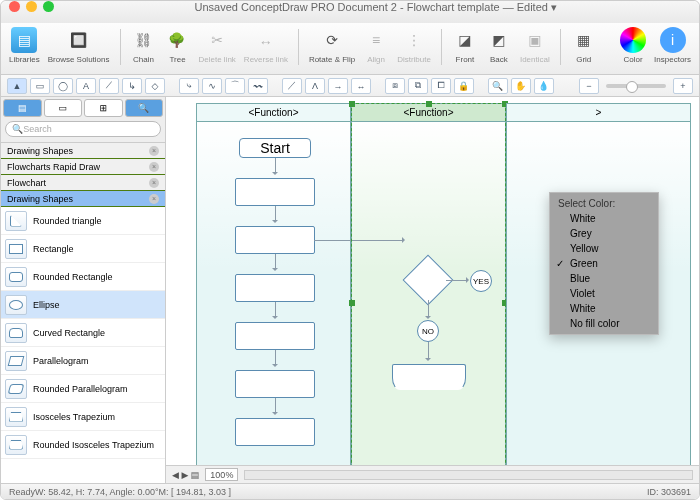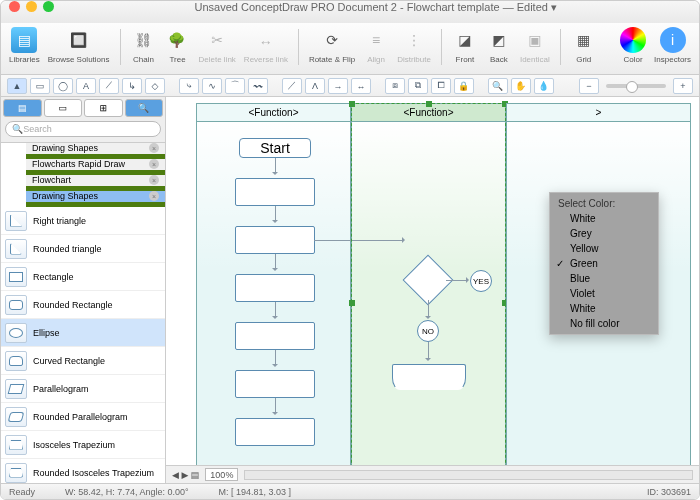--- a/index.html
+++ b/index.html
@@ -28,21 +28,21 @@
 
 .body { display:flex; height: calc(100% - 22px - 52px - 22px - 16px); }
 
 
 .left { width: 165px; background:#f4f4f4; border-right:1px solid #ccc; display:flex; flex-direction:column; }
 .left-top { height: 46px; background:#eee; border-bottom:1px solid #ccc; display:flex; flex-direction:column; }
 .left-tabs { height:22px; display:flex; gap:2px; padding:2px; }
 .lt-tab { flex:1; height:18px; border:1px solid #bbb; border-radius:3px; background:#fff; font-size:9px; display:flex; align-items:center; justify-content:center; cursor:pointer; }
 .lt-search { margin:2px 4px; height:16px; background:#fff; border:1px solid #bbb; border-radius:8px; font-size:9px; padding:0 6px; display:flex; align-items:center; color:#aaa; }
 .lib-list { background:#fff; }
-.lib-row { height:16px; font-size:9px; padding:0 6px; display:flex; justify-content:space-between; background:#f0f0f0; border-bottom:5px solid #4d7c0f; cursor:pointer;margin-left:25px; }
+.lib-row { height:16px; font-size:9px; padding:0 6px; display:flex; align-items:center; justify-content:space-between; background:#f0f0f0; border-bottom:1px solid #4d7c0f; cursor:pointer; }
 .lib-row.sel { background:#8ebdf2; color:#000; }
 .xbtn { width:10px; height:10px; border-radius:50%; background:#ccc; color:#777; font-size:7px; display:flex; align-items:center; justify-content:center; }
 .shapes { flex:1; overflow:hidden; background:#fff; }
 .shape-row { height:28px; border-bottom:1px solid #eee; display:flex; align-items:center; padding:0 4px; gap:6px; font-size:9px; cursor:pointer; }
 .shape-row.sel { background:#d0e4fb; }
 .shape-prev { width:22px; height:20px; background:linear-gradient(#fff,#e8f0f8); border:1px solid #bcd; border-radius:2px; display:flex; align-items:center; justify-content:center; }
 .sp { border:1px solid #5a8bb0; background:#fff; }
 
 
 .canvas-wrap { flex:1; position:relative; background:#fff; overflow:hidden; }
@@ -65,21 +65,21 @@
 .vline { width:1px; background:#8a9aa8; }
 .hline { height:1px; background:#8a9aa8; }
 .diamond { transform: rotate(45deg); }
 .circ { border-radius:50%; display:flex; align-items:center; justify-content:center; font-size:8px; }
 
 
 .canvas-bottom { position:absolute; left:0; right:0; bottom:0; height:18px; background:#f0f0f0; border-top:1px solid #ccc; display:flex; align-items:center; font-size:9px; color:#555; gap:6px; padding:0 6px; }
 .zoom-box { background:#fff; border:1px solid #bbb; padding:0 4px; height:13px; display:flex; align-items:center; }
 
 
-.status { height:16px; background:linear-gradient(#f6f6f6,#e6e6e6); border-top:1px solid #ccc; display:flex; align-items:center; font-size:9px; color:#666; padding:0 8px; gap:30px; }
+.status { height:16px; background:linear-gradient(#f6f6f6,#e6e6e6); border-top:1px solid #ccc; display:flex; align-items:center; font-size:9px; color:#666; padding:0 8px; }
 
 
 .menu { position:absolute; top:95px; right:40px; width:110px; background:#a3a3a3; border:1px solid #bbb; box-shadow:0 4px 12px rgba(0,0,0,0.25); font-size:10px; padding:3px 0; z-index:10; }
 .menu-title { padding:2px 8px; color:#333; }
 .menu-item { padding:2px 8px 2px 20px; position:relative; cursor:pointer; }
 .menu-item.checked::before { content:'✓'; position:absolute; left:6px; }
 </style>
 </head>
 <body>
 
@@ -217,26 +217,20 @@
           <span class="xbtn">×</span>
         </div>
       <div class="lib-row sel">
           <span>Drawing Shapes</span>
           <span class="xbtn">×</span>
         </div>
     </div>
     <div class="shapes">
       <div class="shape-row">
           <div class="shape-prev">
-            <div class="sp" style="width:12px;height:12px;clip-path:polygon(0 100%,100% 100%,0 0)"></div>
-          </div>
-          <span>Right triangle</span>
-        </div>
-      <div class="shape-row">
-          <div class="shape-prev">
             <div class="sp" style="width:12px;height:12px;clip-path:polygon(0 100%,100% 100%,0 0);border-radius:2px"></div>
           </div>
           <span>Rounded triangle</span>
         </div>
       <div class="shape-row">
           <div class="shape-prev">
             <div class="sp" style="width:14px;height:10px"></div>
           </div>
           <span>Rectangle</span>
         </div>

